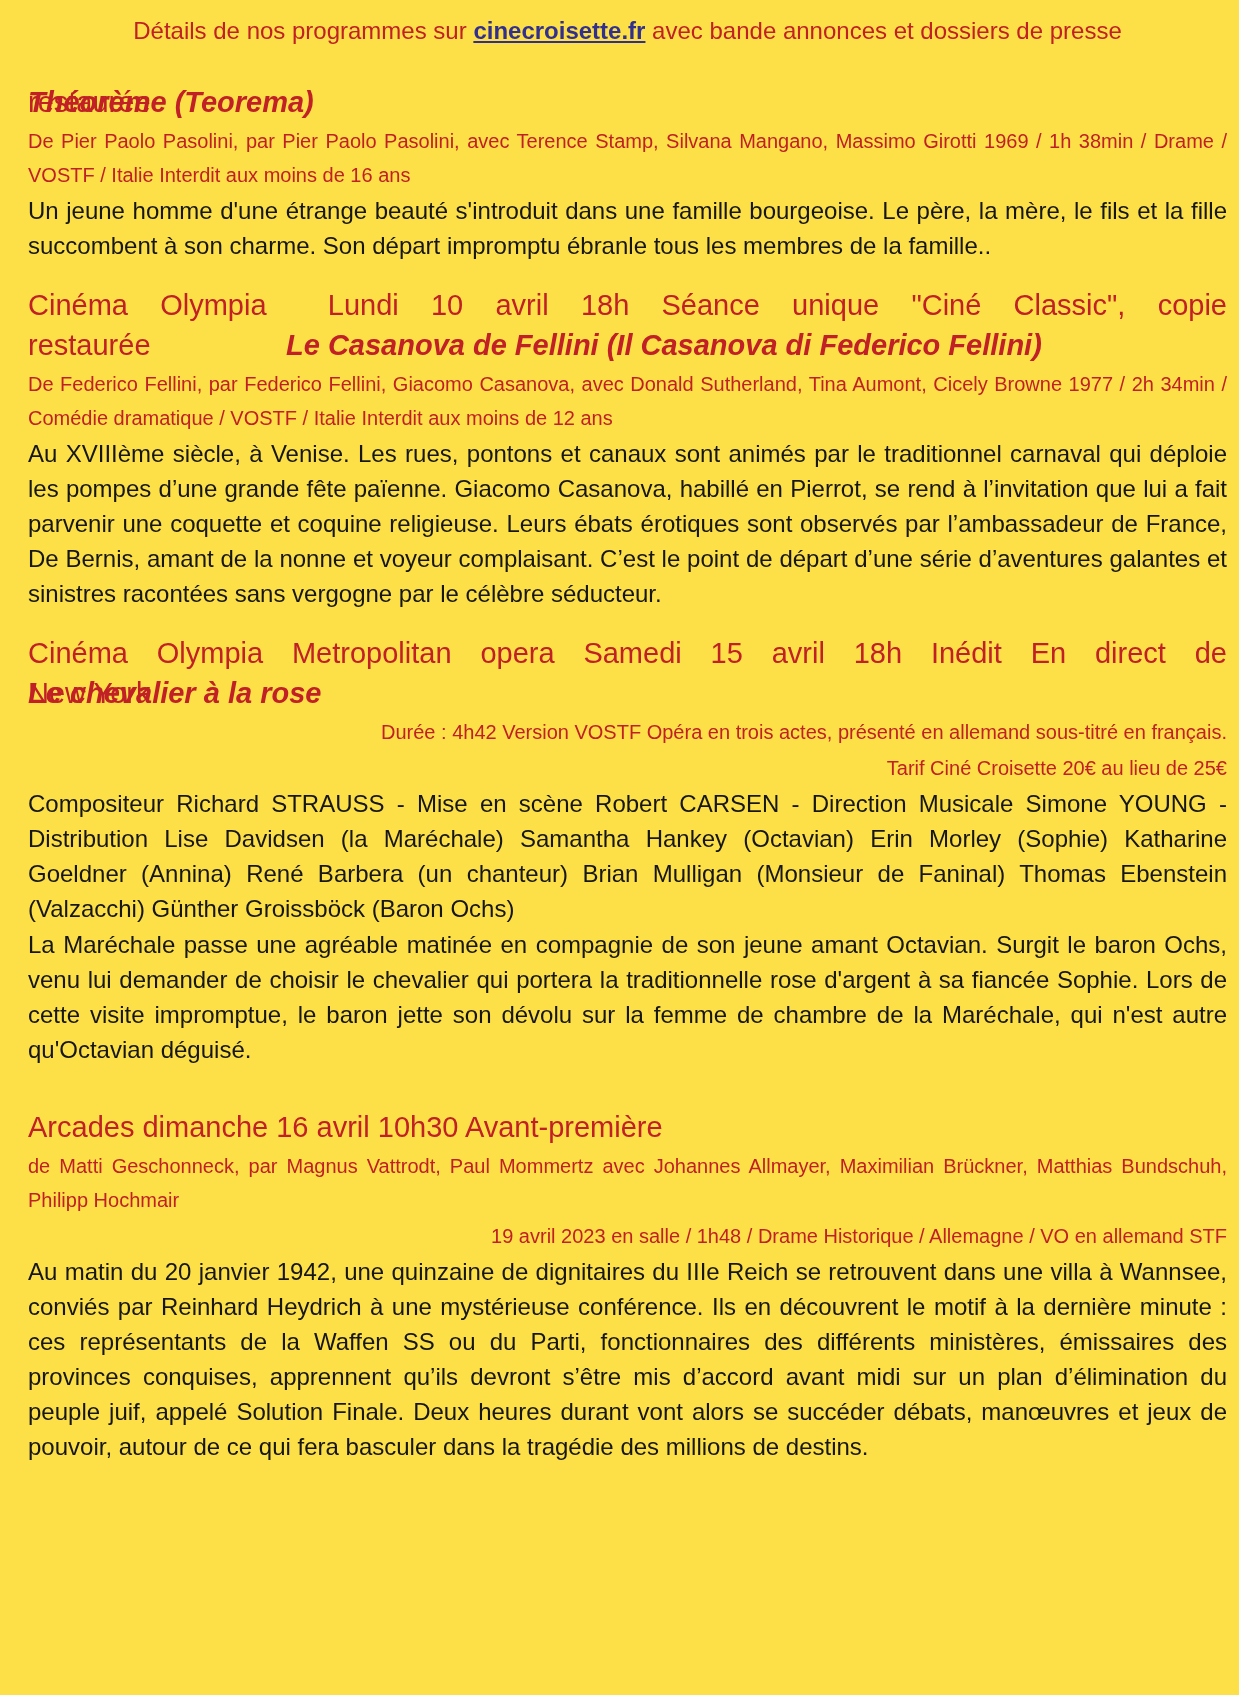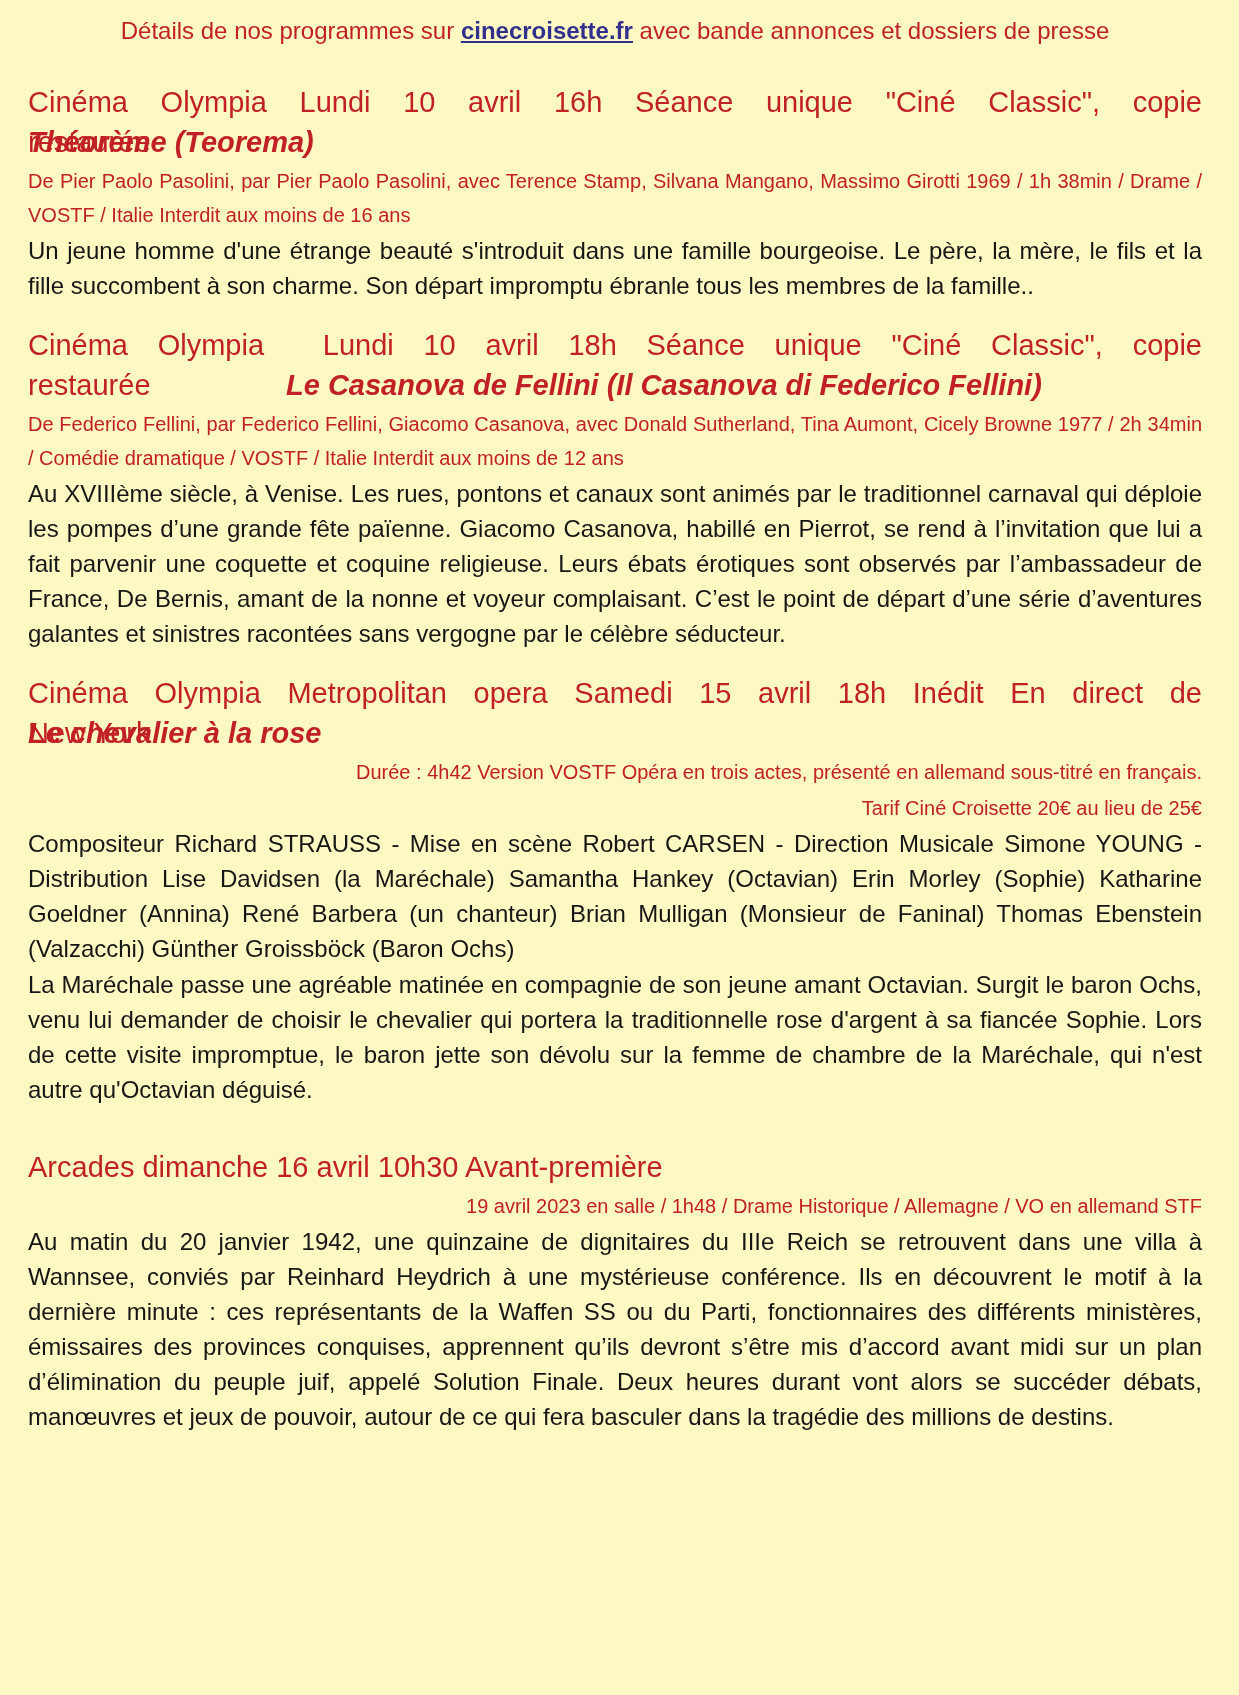--- a/index.html
+++ b/index.html
@@ -9,22 +9,22 @@
   }
   :root {
     --red: #c02026;
     --link-blue: #32308f;
     --ink: #161616;
   }
   .page {
     width: 1239px;
     min-height: 1695px;
     box-sizing: border-box;
-    padding: 14px 37px 20px 28px;
-    background: #fef9c3;
+    padding: 14px 12px 20px 28px;
+    background: #fde047;
     font-family: "Liberation Sans", sans-serif;
     color: var(--ink);
   }
   .header-line {
     margin: 0 0 34px 0;
     font-size: 24px;
     line-height: 34px;
     text-align: center;
     color: var(--red);
   }
@@ -89,21 +89,20 @@
   }
 </style>
 </head>
 <body>
 
 <div class="page">
 
   <p class="header-line"><span>Détails de nos programmes sur </span><a class="site-link">cinecroisette.fr</a><span> avec bande annonces et dossiers de presse</span></p>
 
   <section>
-    <div class="h-line h-justify">Cinéma Olympia Lundi 10 avril 16h Séance unique "Ciné Classic", copie</div>
     <div class="h-line h-line2">
       <span>restaurée</span>
       <span class="film-title title-center">Théorème (Teorema)</span>
     </div>
     <p class="details">De Pier Paolo Pasolini, par Pier Paolo Pasolini, avec Terence Stamp, Silvana Mangano, Massimo Girotti 1969 / 1h 38min / Drame / VOSTF / Italie Interdit aux moins de 16 ans</p>
     <p class="synopsis">Un jeune homme d'une étrange beauté s'introduit dans une famille bourgeoise. Le père, la mère, le fils et la fille succombent à son charme. Son départ impromptu ébranle tous les membres de la famille..</p>
   </section>
 
   <section>
     <div class="h-line h-justify">Cinéma Olympia  Lundi 10 avril 18h Séance unique "Ciné Classic", copie</div>
@@ -122,17 +121,18 @@
       <span class="film-title title-center">Le chevalier à la rose</span>
     </div>
     <p class="details no-justify">Durée : 4h42 Version VOSTF Opéra en trois actes, présenté en allemand sous-titré en français.</p>
     <p class="details no-justify">Tarif Ciné Croisette 20€ au lieu de 25€</p>
     <p class="synopsis">Compositeur Richard STRAUSS -  Mise en scène Robert CARSEN -  Direction Musicale Simone YOUNG - Distribution Lise Davidsen (la Maréchale) Samantha Hankey (Octavian) Erin Morley (Sophie) Katharine Goeldner (Annina) René Barbera (un chanteur) Brian Mulligan (Monsieur de Faninal) Thomas Ebenstein (Valzacchi) Günther Groissböck (Baron Ochs)</p>
     <p class="synopsis">La Maréchale passe une agréable matinée en compagnie de son jeune amant Octavian. Surgit le baron Ochs, venu lui demander de choisir le chevalier qui portera la traditionnelle rose d'argent à sa fiancée Sophie. Lors de cette visite impromptue, le baron jette son dévolu sur la femme de chambre de la Maréchale, qui n'est autre qu'Octavian déguisé.</p>
   </section>
 
   <section>
     <div class="h-line">Arcades dimanche 16 avril 10h30 Avant-première</div>
+    <p class="details">de Matti Geschonneck, par Magnus Vattrodt, Paul Mommertz avec Johannes Allmayer, Maximilian Brückner, Matthias Bundschuh, Philipp Hochmair</p>
     <p class="details no-justify">19 avril 2023 en salle / 1h48 / Drame Historique / Allemagne / VO en allemand STF</p>
     <p class="synopsis">Au matin du 20 janvier 1942, une quinzaine de dignitaires du IIIe Reich se retrouvent dans une villa à Wannsee, conviés par Reinhard Heydrich à une mystérieuse conférence. Ils en découvrent le motif à la dernière minute : ces représentants de la Waffen SS ou du Parti, fonctionnaires des différents ministères, émissaires des provinces conquises, apprennent qu’ils devront s’être mis d’accord avant midi sur un plan d’élimination du peuple juif, appelé Solution Finale. Deux heures durant vont alors se succéder débats, manœuvres et jeux de pouvoir, autour de ce qui fera basculer dans la tragédie des millions de destins.</p>
   </section>
 
 </div>
 
 </body></html>

